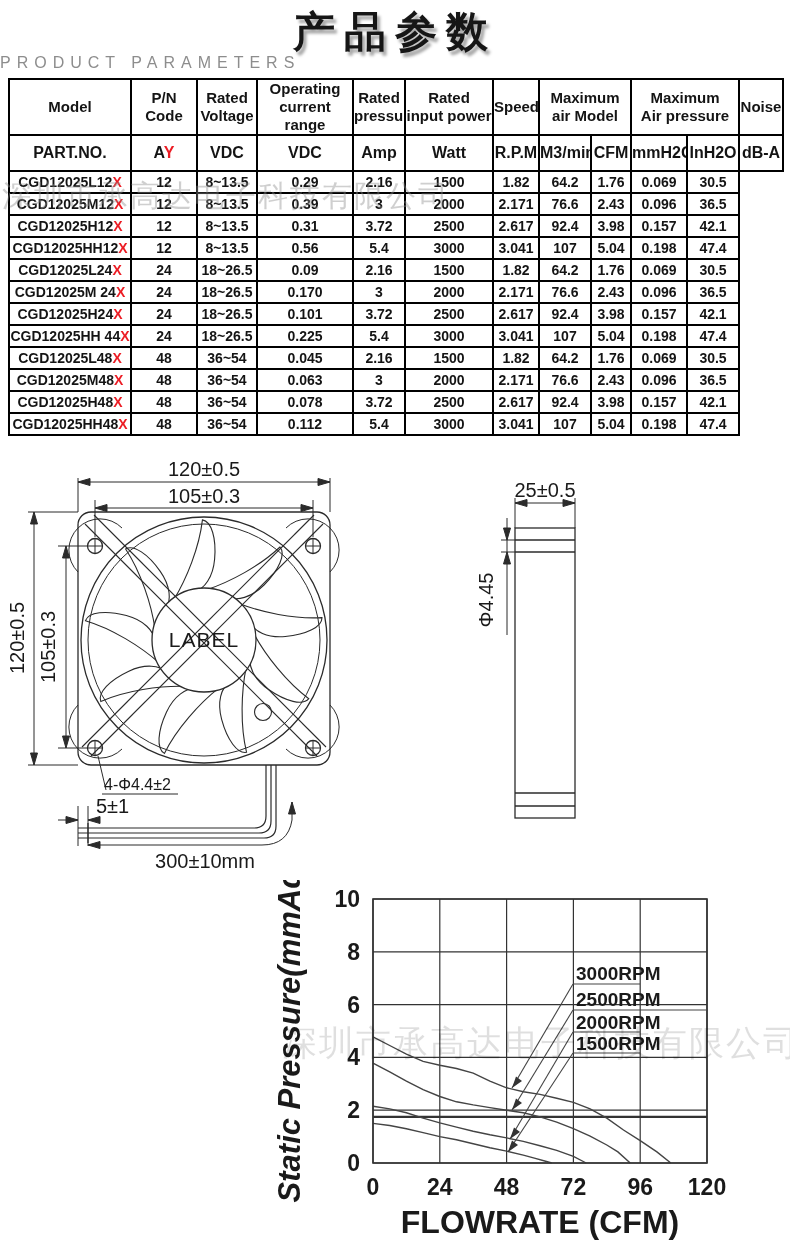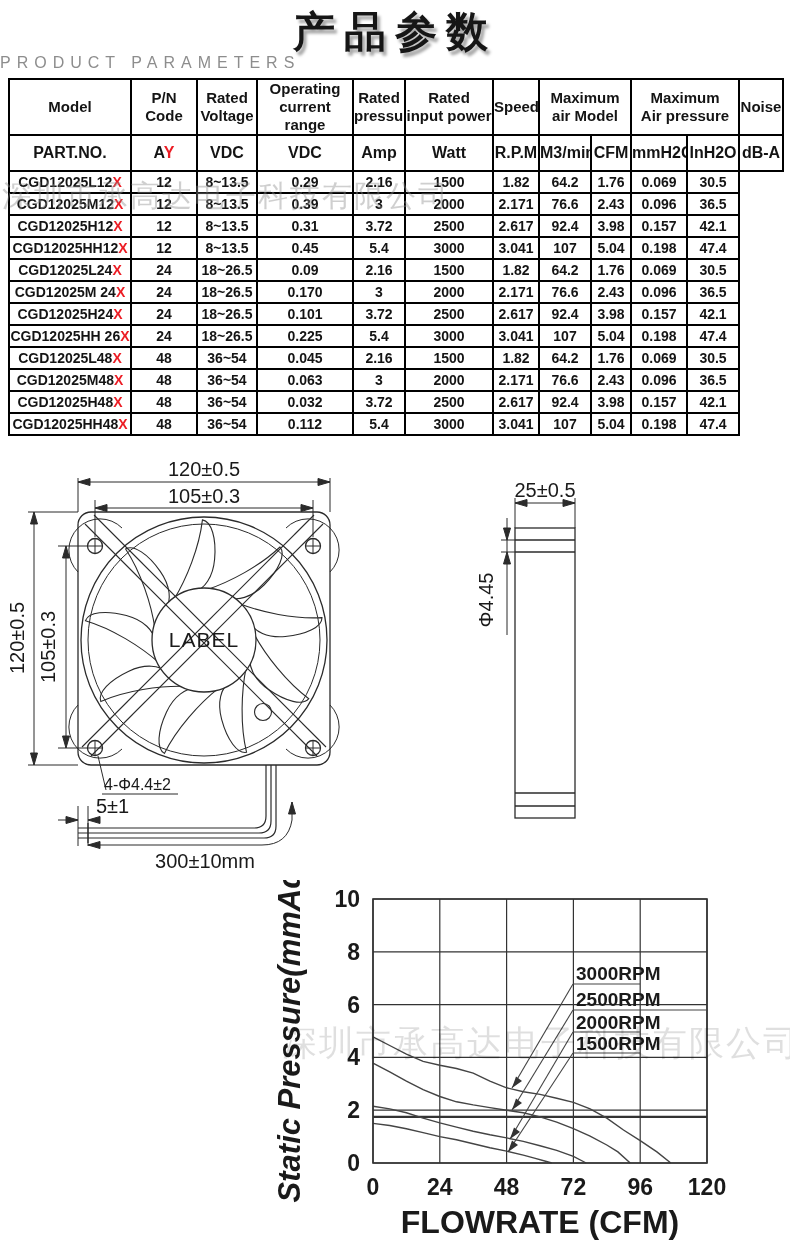--- a/index.html
+++ b/index.html
@@ -147,21 +147,21 @@
           <td class="cyan">2.617</td>
           <td class="cyan">92.4</td>
           <td class="cyan">3.98</td>
           <td class="cyan">0.157</td>
           <td class="cyan">42.1</td>
         </tr>
         <tr>
           <td><span>CGD12025HH12</span><span class="red">X</span></td>
           <td>12</td>
           <td>8~13.5</td>
-          <td>0.45</td>
+          <td>0.56</td>
           <td>5.4</td>
           <td class="cyan">3000</td>
           <td class="cyan">3.041</td>
           <td class="cyan">107</td>
           <td class="cyan">5.04</td>
           <td class="cyan">0.198</td>
           <td class="cyan">47.4</td>
         </tr>
         <tr>
           <td><span>CGD12025L24</span><span class="red">X</span></td>
@@ -196,21 +196,21 @@
           <td>0.101</td>
           <td>3.72</td>
           <td class="cyan">2500</td>
           <td class="cyan">2.617</td>
           <td class="cyan">92.4</td>
           <td class="cyan">3.98</td>
           <td class="cyan">0.157</td>
           <td class="cyan">42.1</td>
         </tr>
         <tr>
-          <td><span>CGD12025HH 26</span><span class="red">X</span></td>
+          <td><span>CGD12025HH 44</span><span class="red">X</span></td>
           <td>24</td>
           <td>18~26.5</td>
           <td>0.225</td>
           <td>5.4</td>
           <td class="cyan">3000</td>
           <td class="cyan">3.041</td>
           <td class="cyan">107</td>
           <td class="cyan">5.04</td>
           <td class="cyan">0.198</td>
           <td class="cyan">47.4</td>
@@ -238,21 +238,21 @@
           <td class="cyan">2.171</td>
           <td class="cyan">76.6</td>
           <td class="cyan">2.43</td>
           <td class="cyan">0.096</td>
           <td class="cyan">36.5</td>
         </tr>
         <tr>
           <td><span>CGD12025H48</span><span class="red">X</span></td>
           <td>48</td>
           <td>36~54</td>
-          <td>0.032</td>
+          <td>0.078</td>
           <td>3.72</td>
           <td class="cyan">2500</td>
           <td class="cyan">2.617</td>
           <td class="cyan">92.4</td>
           <td class="cyan">3.98</td>
           <td class="cyan">0.157</td>
           <td class="cyan">42.1</td>
         </tr>
         <tr>
           <td><span>CGD12025HH48</span><span class="red">X</span></td>

